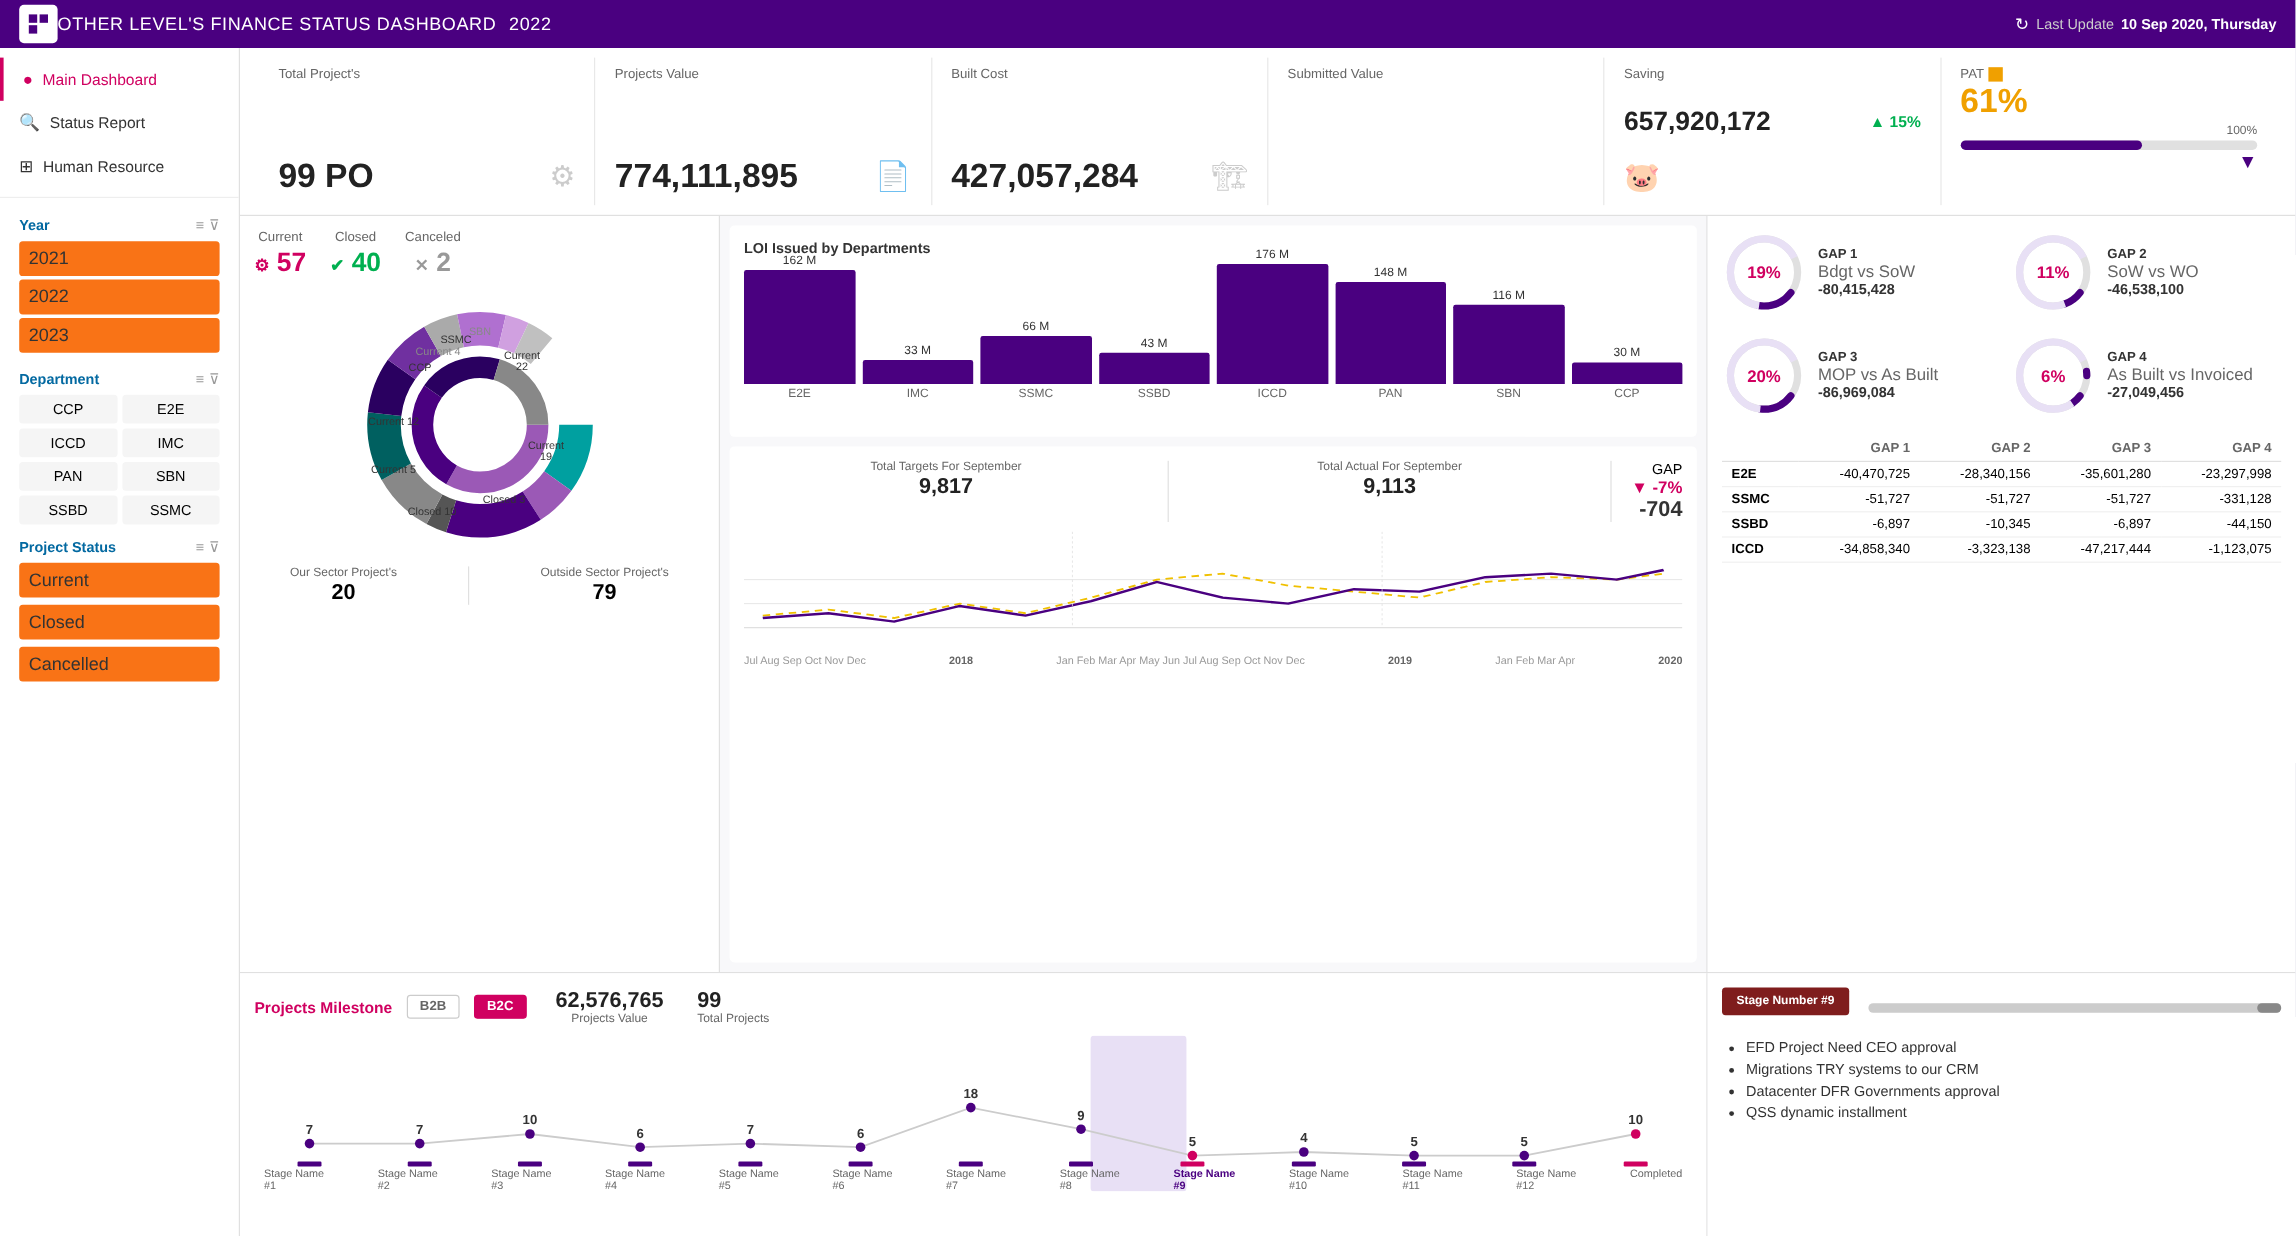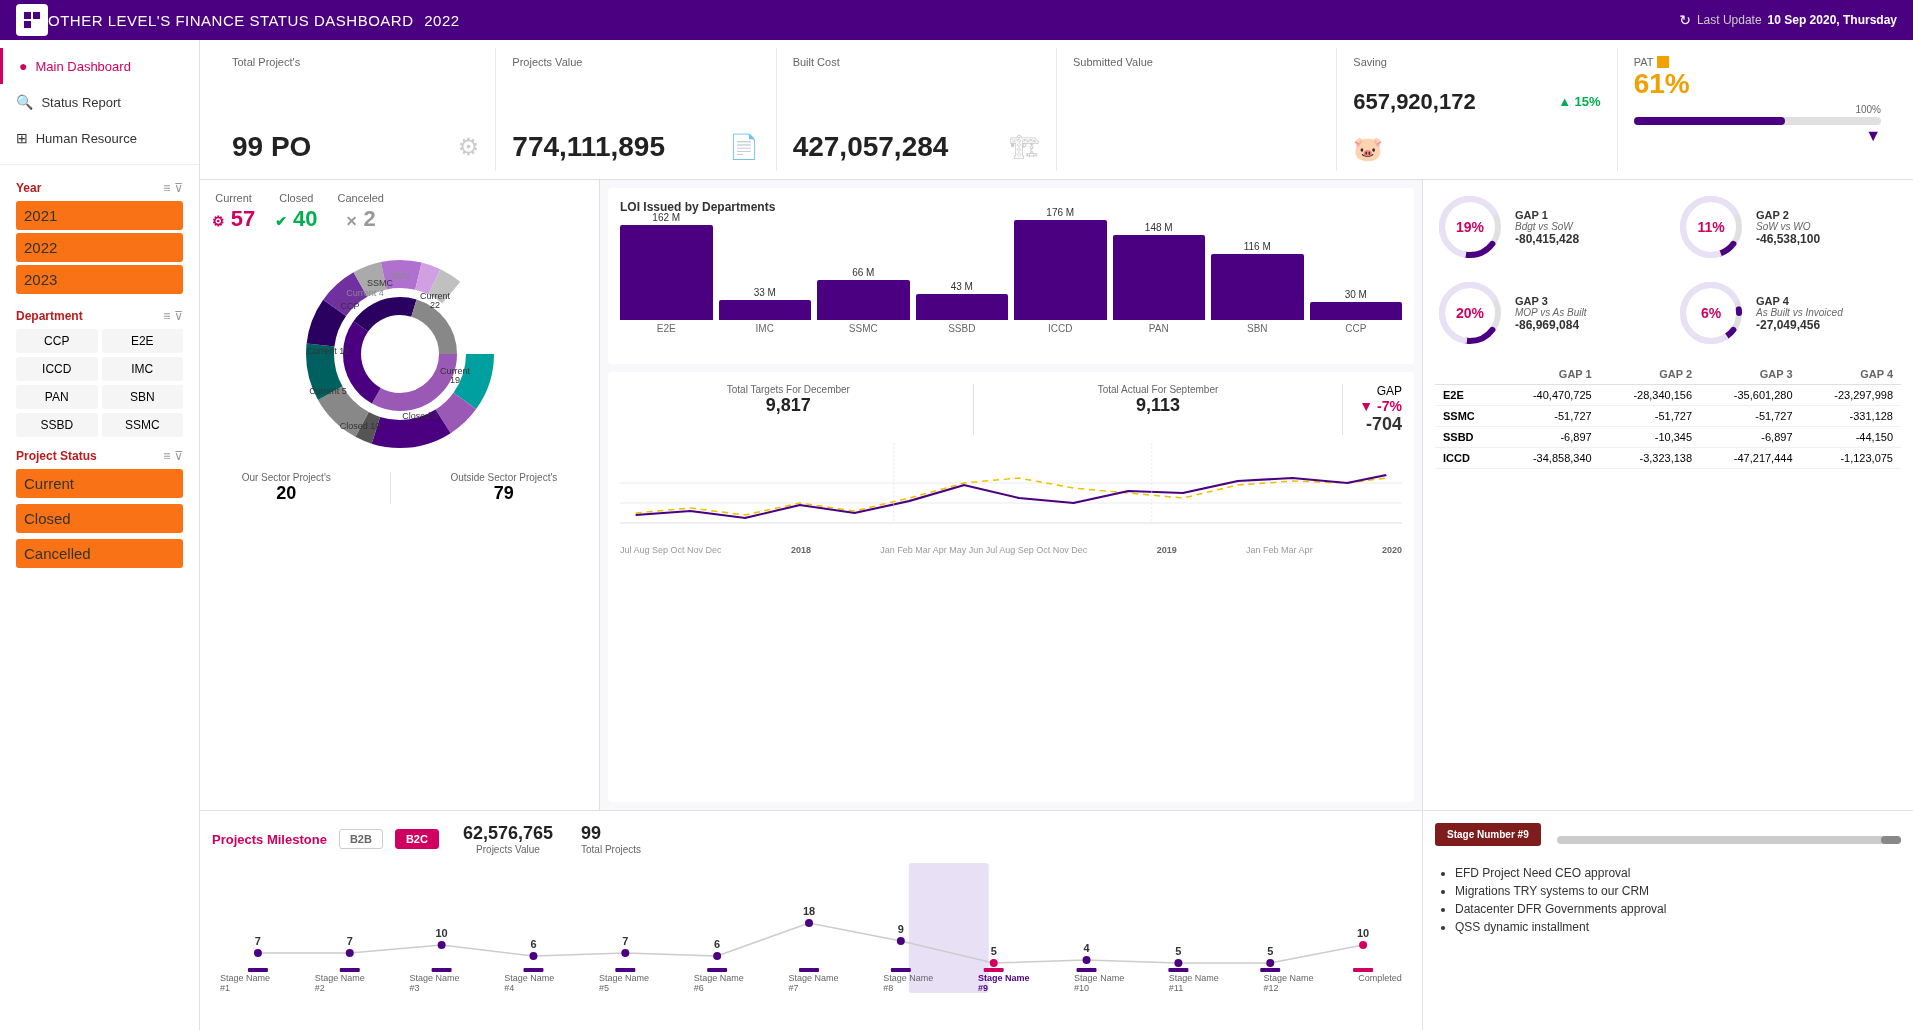--- a/index.html
+++ b/index.html
@@ -18,21 +18,21 @@
     #layout { display: flex; height: calc(1030px - 40px); }
 
     
     #sidebar { width: 200px; background: white; border-right: 1px solid #e0e0e0; display: flex; flex-direction: column; padding: 8px 0; flex-shrink: 0; overflow-y: auto; }
     .sidebar-nav-item { display: flex; align-items: center; gap: 8px; padding: 10px 16px; cursor: pointer; color: #333; font-size: 13px; }
     .sidebar-nav-item.active { color: #d00060; border-left: 3px solid #d00060; }
     .sidebar-nav-item .nav-icon { font-size: 14px; }
 
     .sidebar-section { padding: 8px 16px 4px; }
     .sidebar-section-header { display: flex; align-items: center; justify-content: space-between; margin-bottom: 6px; }
-    .sidebar-section-label { color: #b91c1c; font-weight: 700; font-size: 12px; }
+    .sidebar-section-label { color: #0369a1; font-weight: 700; font-size: 12px; }
     .sidebar-section-icons { display: flex; gap: 4px; }
     .sidebar-section-icons span { color: #999; font-size: 12px; cursor: pointer; }
 
     .sidebar-filter-item { padding: 6px 8px; background: #f97316; border-radius: 3px; margin-bottom: 3px; cursor: pointer; font-size: 15px; color: #333; }
 
     .dept-grid { display: grid; grid-template-columns: 1fr 1fr; gap: 4px; }
     .dept-item { padding: 5px 8px; background: #f5f5f5; border-radius: 3px; cursor: pointer; font-size: 12px; text-align: center; }
 
     .status-grid { display: flex; flex-direction: column; gap: 3px; }
 
@@ -106,21 +106,21 @@
     .legend-dot.solid { border-top: 2px solid #4a0080; }
 
     
     #right-panel { width: 490px; background: white; padding: 12px; flex-shrink: 0; overflow-y: auto; }
     .gap-circles-row { display: flex; gap: 16px; margin-bottom: 16px; }
     .gap-circle-item { flex: 1; display: flex; gap: 10px; align-items: center; }
     .circle-wrap { position: relative; width: 70px; height: 70px; flex-shrink: 0; }
     .circle-wrap svg { width: 70px; height: 70px; }
     .circle-center-text { position: absolute; top: 50%; left: 50%; transform: translate(-50%, -50%); font-size: 14px; font-weight: 700; color: #d00060; }
     .gap-info .gap-title { font-size: 11px; font-weight: 700; color: #333; }
-    .gap-info .gap-subtitle { font-size: 10px; color: #666; font-style: italic; }
+    .gap-info .gap-subtitle { font-size: 14px; color: #666; }
     .gap-info .gap-amount { font-size: 12px; font-weight: 600; color: #333; }
 
     
     .gap-table { width: 100%; border-collapse: collapse; font-size: 11px; margin-top: 8px; }
     .gap-table th { color: #666; font-weight: 600; text-align: right; padding: 4px 8px; border-bottom: 1px solid #e0e0e0; }
     .gap-table th:first-child { text-align: left; }
     .gap-table td { text-align: right; padding: 4px 8px; border-bottom: 1px solid #f0f0f0; }
     .gap-table td:first-child { text-align: left; font-weight: 600; }
 
     
@@ -429,21 +429,21 @@
               <span class="bar-label-top">30 M</span>
               <div class="bar" style="height:18px;"></div>
               <span class="bar-label-bottom">CCP</span>
             </div>
           </div>
         </div>
 
         <div id="targets-panel">
           <div class="targets-row">
             <div class="target-item">
-              <div class="t-label">Total Targets For December</div>
+              <div class="t-label">Total Targets For September</div>
               <div class="t-value">9,817</div>
             </div>
             <div class="divider-v"></div>
             <div class="target-item">
               <div class="t-label">Total Actual For September</div>
               <div class="t-value">9,113</div>
             </div>
             <div class="divider-v"></div>
             <div class="gap-item">
               <div class="t-label">GAP</div>

